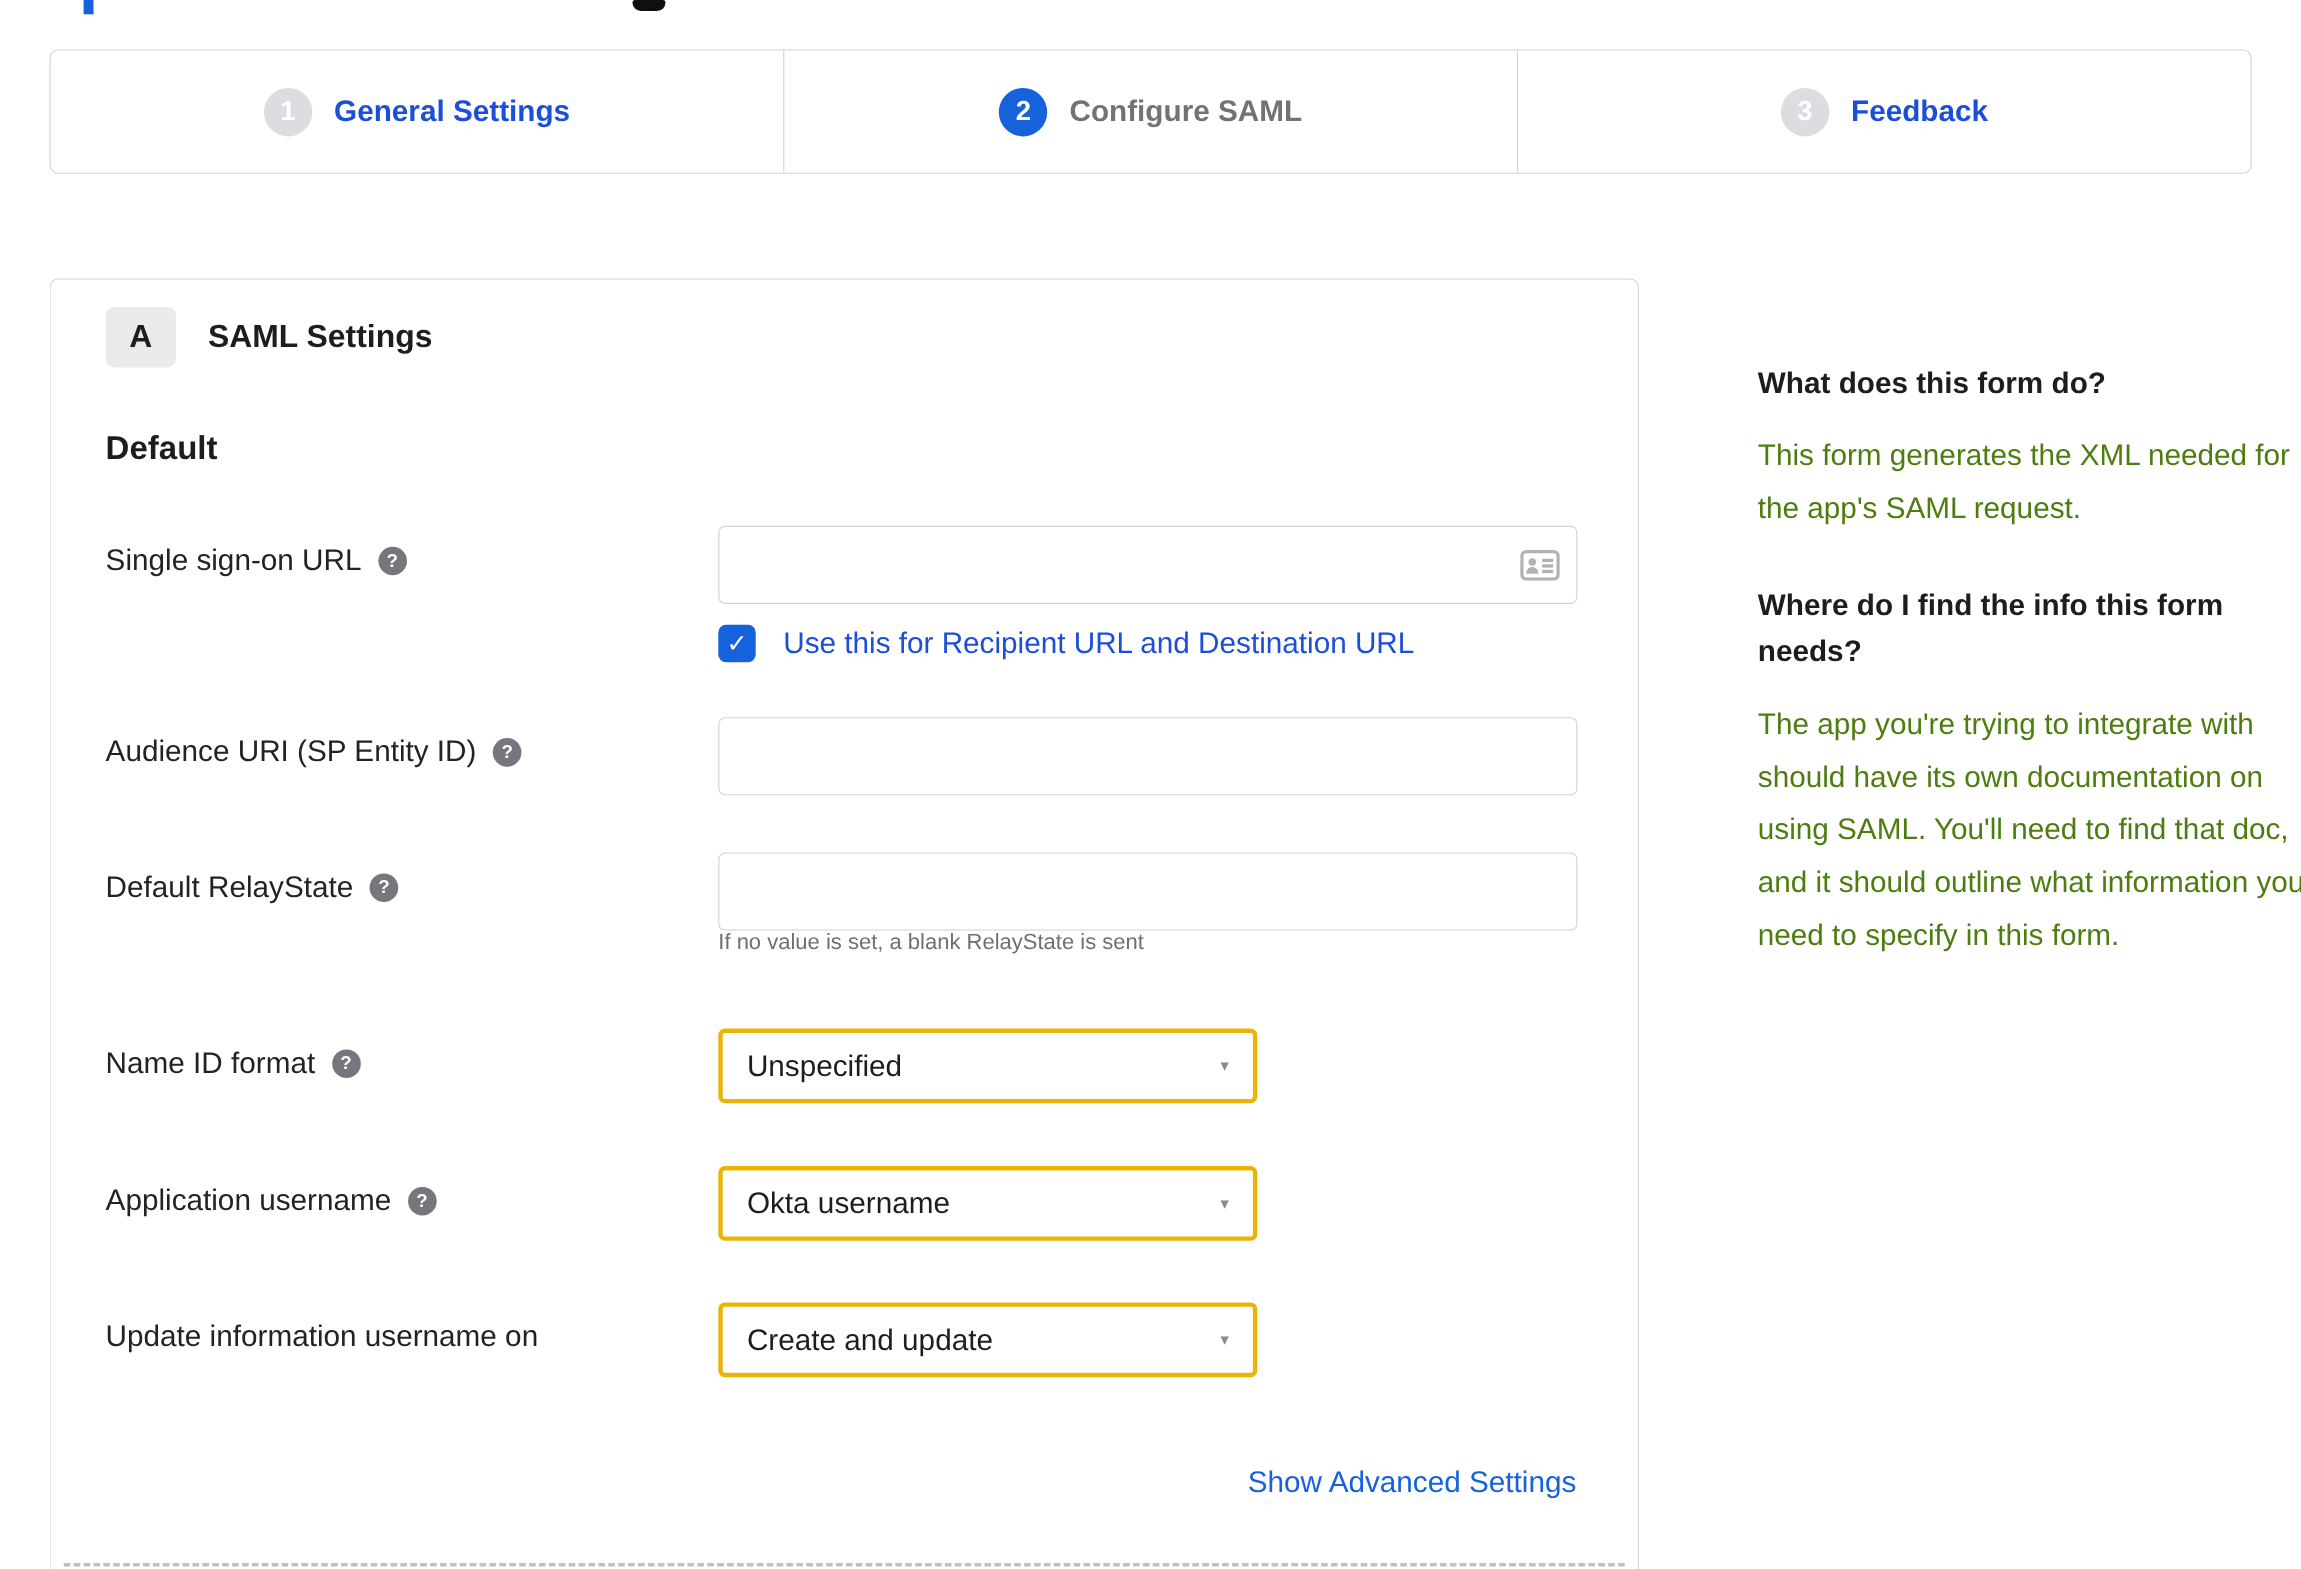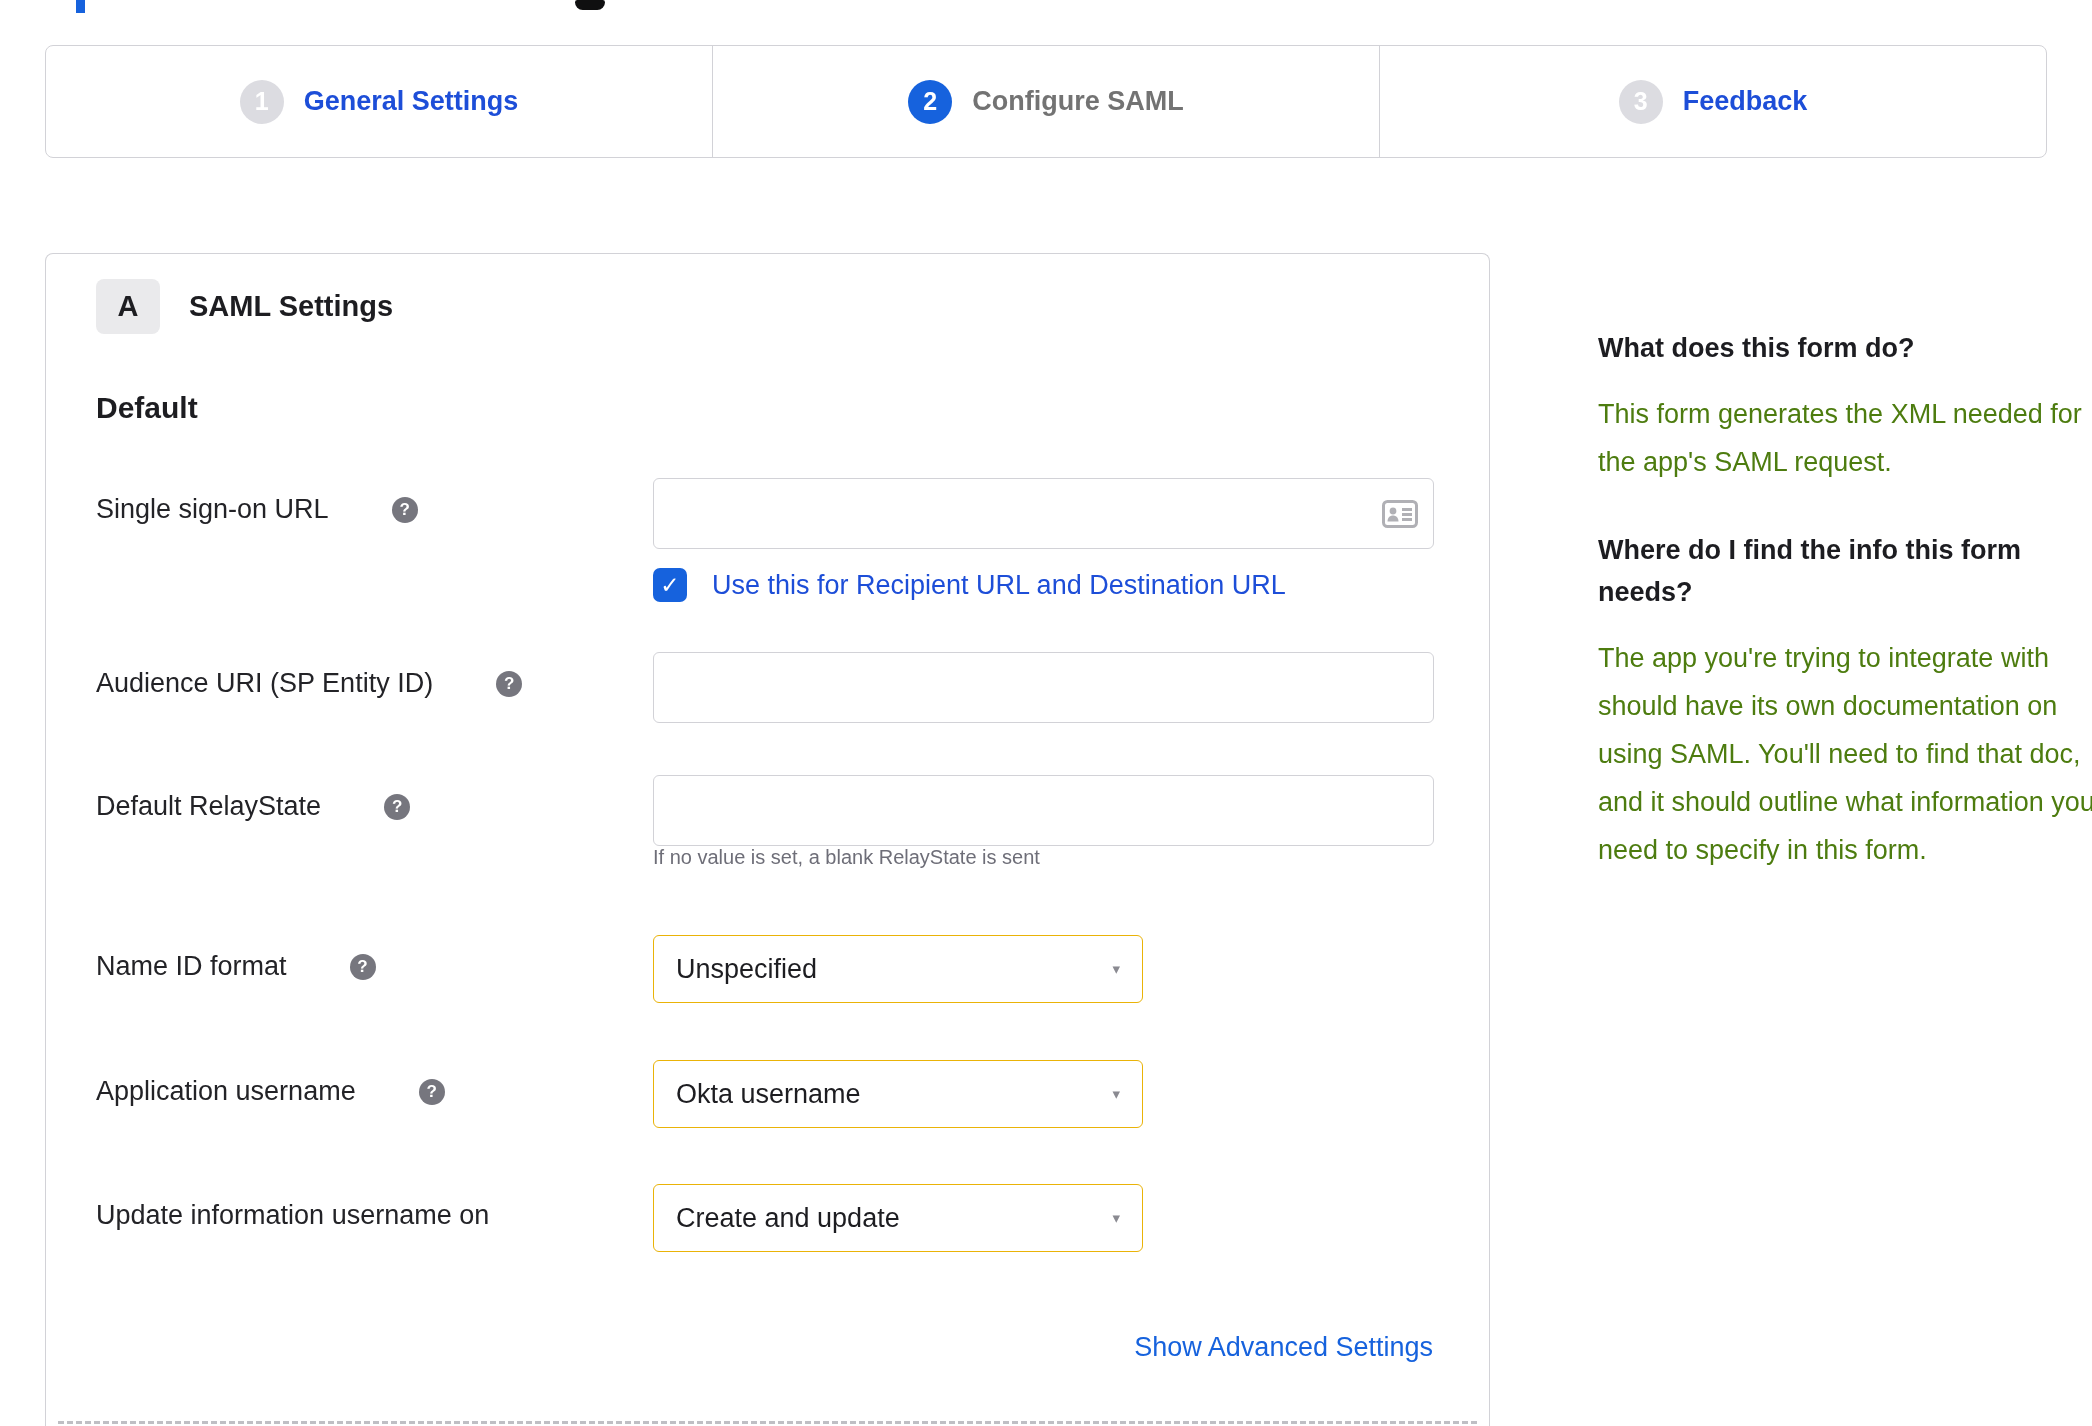--- a/index.html
+++ b/index.html
@@ -26,41 +26,41 @@
   .panel { position: absolute; left: 45px; top: 253px; width: 1445px; height: 1220px;
     border: 1px solid #d2d2d7; border-radius: 8px 8px 0 0; border-bottom: none; background: #fff;
     padding: 25px 56px 0 50px; }
   .panel-head { display: flex; align-items: center; }
   .section-badge { width: 64px; height: 55px; background: #eaeaec; border-radius: 8px;
     display: flex; align-items: center; justify-content: center; font-size: 29px; font-weight: bold; }
   .panel-title { margin-left: 29px; font-size: 29px; font-weight: bold; }
   .group-title { margin-top: 57px; font-size: 30px; font-weight: bold; }
 
   .form-row { display: flex; align-items: flex-start; }
-  .label-col { width: 557px; flex: 0 0 557px; padding-top: 16px; display: flex; align-items: center; gap: 48px; }
+  .label-col { width: 557px; flex: 0 0 557px; padding-top: 16px; display: flex; align-items: center; }
   .field-col { flex: 1 1 auto; }
   .field-label { font-size: 27px; color: #232327; }
   .help-icon { width: 26px; height: 26px; border-radius: 50%; background: #76767e; color: #fff;
     font-size: 17px; font-weight: bold; display: inline-flex; align-items: center; justify-content: center;
     margin-left: 15px; flex: 0 0 26px; cursor: default; }
 
   .text-input-wrap { position: relative; width: 781px; }
   .text-input { width: 781px; height: 71px; border: 1px solid #d2d2d7; border-radius: 6px;
     font-size: 26px; padding: 0 60px 0 18px; color: #1d1d21; background: #fff; outline: none;
     font-family: "Liberation Sans", "DejaVu Sans", sans-serif; }
   .input-card-icon { position: absolute; right: 16px; top: 22px; width: 36px; height: 28px; }
 
   .checkbox-row { display: flex; align-items: center; margin-top: 19px; }
   .checkbox { width: 34px; height: 34px; border-radius: 7px; background: #1662dd; color: #fff;
     display: flex; align-items: center; justify-content: center; font-size: 23px; font-weight: bold; cursor: pointer; }
   .checkbox-label { margin-left: 25px; font-size: 27px; color: #1d4ed8; }
 
   .hint-text { font-size: 20px; color: #6e6e78; }
 
-  .select-box { width: 490px; height: 68px; border: 1px solid #eab308; border-radius: 6px; background: #fff;
+  .select-box { width: 490px; height: 68px; border: 4px solid #eab308; border-radius: 6px; background: #fff;
     display: flex; align-items: center; justify-content: space-between; padding: 0 22px 0 22px; cursor: pointer; }
   .select-value { font-size: 27px; color: #1d1d21; }
   .select-arrow { font-size: 15px; color: #8a8a91; }
 
   .row-sso        { margin-top: 53px; }
   .row-audience   { margin-top: 50px; }
   .row-relay      { margin-top: 52px; }
   .row-nameid     { margin-top: 66px; }
   .row-appuser    { margin-top: 57px; }
   .row-updateuser { margin-top: 56px; }

